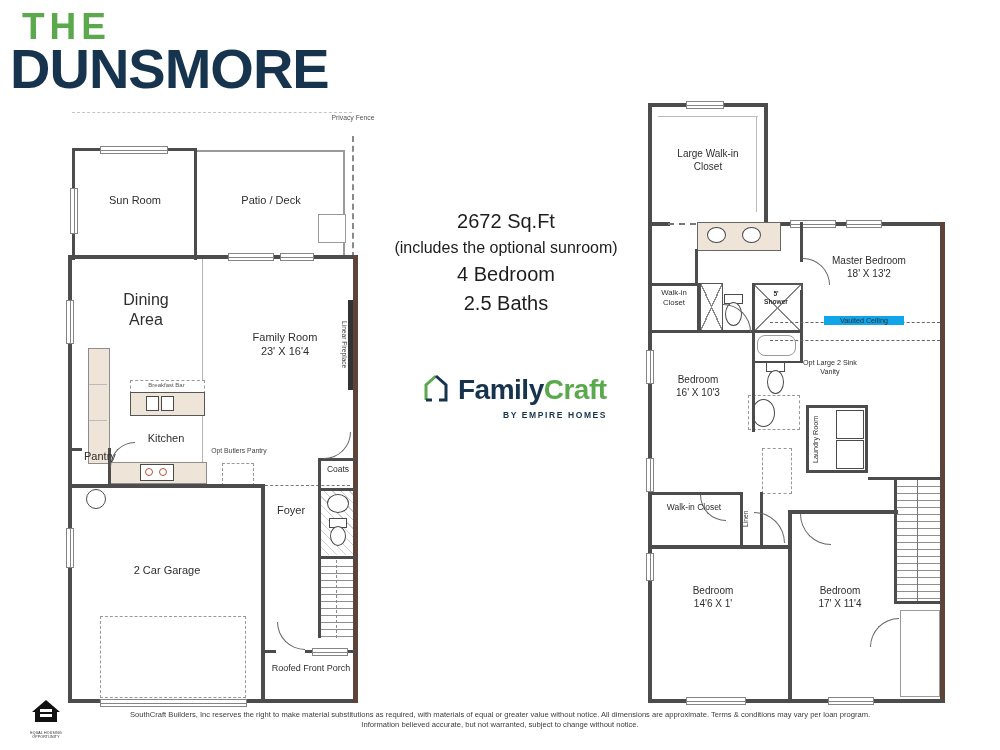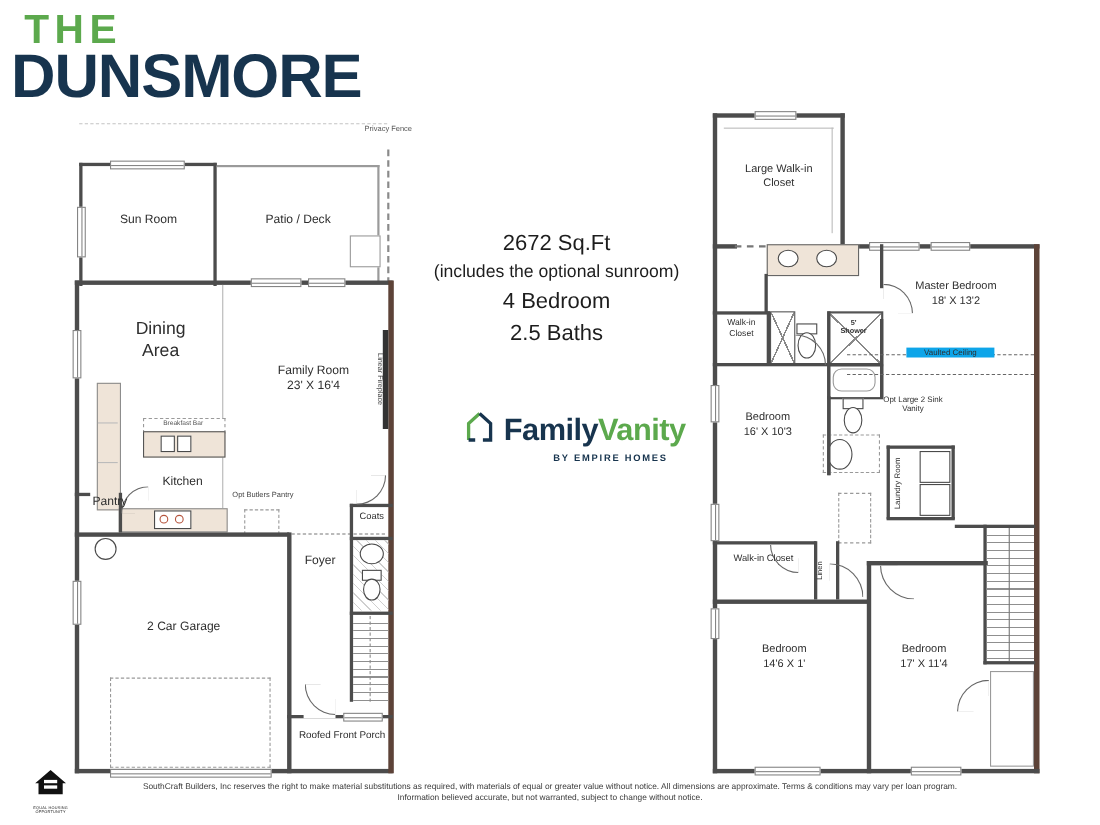--- a/index.html
+++ b/index.html
@@ -69,21 +69,21 @@
 
   <div class="brand">
     <div class="brand-row">
       <span>
         <svg width="30" height="32" viewBox="0 0 30 32">
           <path d="M6,28 V13 L16,4" fill="none" stroke="#5ca94d" stroke-width="3"></path>
           <path d="M16,4 L26,13 V28 H19 M12,28 H6" fill="none" stroke="#17344e" stroke-width="3"></path>
         </svg>
       </span>
       <span class="brand-text">
-        <span class="brand-a">Family</span><span class="brand-b">Vanity</span>
+        <span class="brand-a">Family</span><span class="brand-b">Craft</span>
       </span>
     </div>
     <div class="brand-tag">BY EMPIRE HOMES</div>
   </div>
 
   <div class="abs" style="inset:0">
 
     <div class="dash-light" style="left:72px;top:112px;width:280px"></div>
     <div class="dash-v" style="left:352px;top:136px;height:122px"></div>
     <div class="lbl" style="left:330px;top:114px;width:46px;font-size:6.8px;color:#555">Privacy Fence</div>

